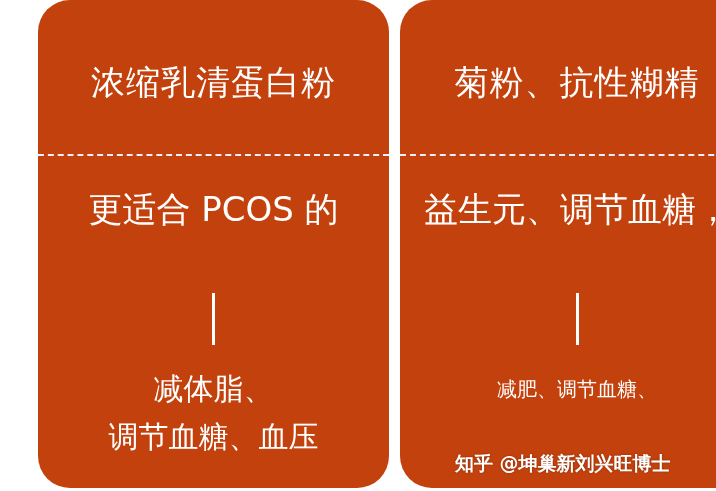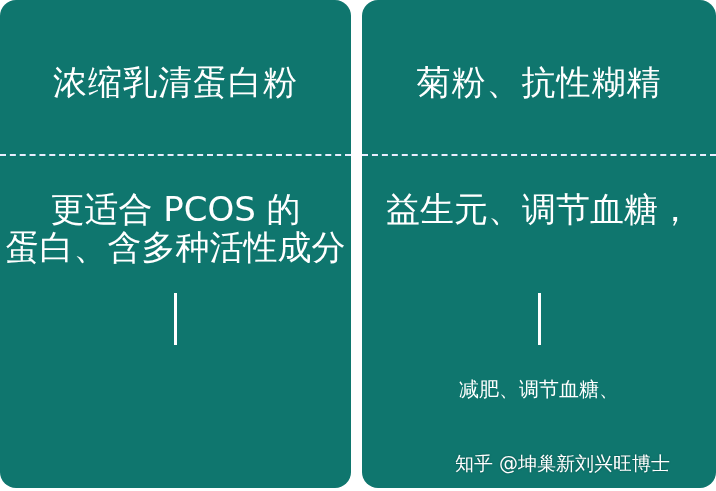--- a/index.html
+++ b/index.html
@@ -2,21 +2,21 @@
 <html><head>
 <meta charset="utf-8">
 <style>
   html, body { margin: 0; padding: 0; }
   body {
     width: 716px; height: 491px; background: #ffffff; position: relative; overflow: hidden;
     font-family: "DejaVu Sans", "Liberation Sans", sans-serif;
   }
   .panel {
     position: absolute; top: 0; height: 488px;
-    background: #0f766e; border-radius: 16px; color: #ffffff;
+    background: #c2410c; border-radius: 32px; color: #ffffff; margin-left: 38px;
   }
   .panel.left { left: 0; width: 351px; }
   .panel.right { left: 362px; width: 354px; }
   .title {
     position: absolute; top: 62px; left: 0; right: 0; text-align: center;
     font-size: 34px; letter-spacing: 1px; line-height: 40px;
   }
   .divider {
     position: absolute; top: 154px; left: 0; right: 0; height: 0;
     border-top: 2px dashed #e8eeff;
@@ -31,33 +31,37 @@
   .panel.left .vbar { left: 174px; }
   .panel.right .vbar { left: 176px; }
   .effect {
     position: absolute; top: 365px; left: 0; right: 0; text-align: center;
     font-size: 30px; line-height: 48px;
   }
   .panel.right .effect { font-size: 20px; }
   .watermark {
     position: absolute; left: 455px; top: 451px; font-size: 19px; color: #ffffff;
     text-shadow: 0 0 2px rgba(0,0,0,0.35);
+    font-weight: bold;
   }
 </style>
 </head>
 <body>
 
 <div class="panel left">
   <div class="title">浓缩乳清蛋白粉</div>
   <div class="divider"></div>
   <div class="desc">
     <div>更适合 PCOS 的</div>
-    <div>蛋白、含多种活性成分</div>
   </div>
   <div class="vbar"></div>
+  <div class="effect">
+    <div>减体脂、</div>
+    <div>调节血糖、血压</div>
+  </div>
 </div>
 
 <div class="panel right">
   <div class="title">菊粉、抗性糊精</div>
   <div class="divider"></div>
   <div class="desc">
     <div>益生元、调节血糖，</div>
   </div>
   <div class="vbar"></div>
   <div class="effect">

